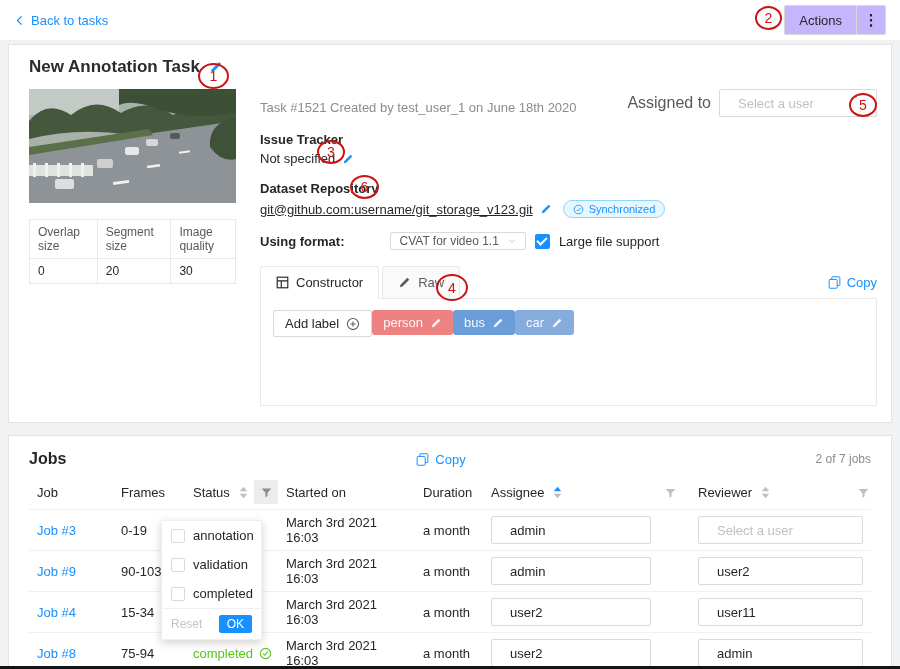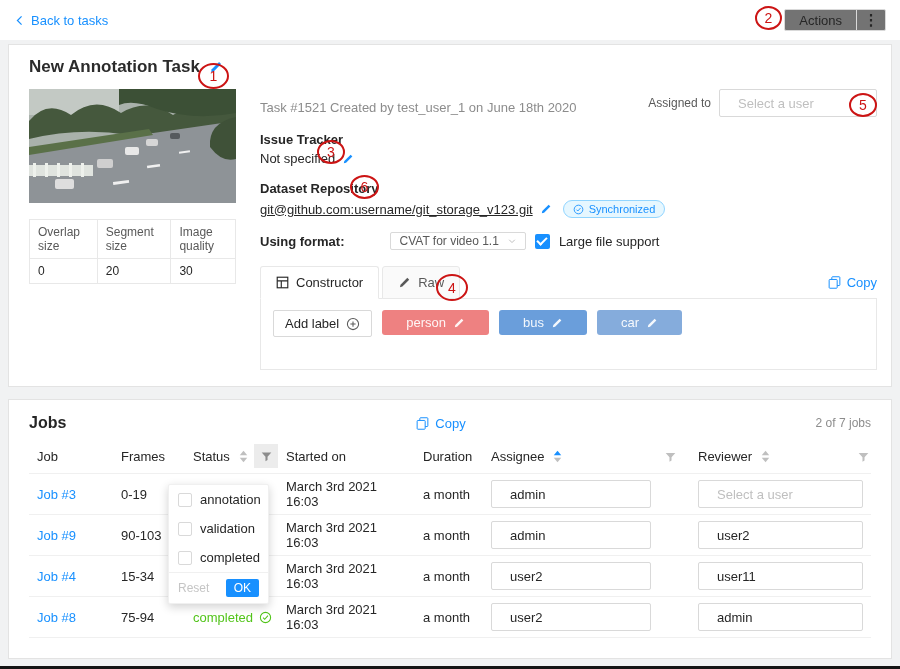--- a/index.html
+++ b/index.html
@@ -8,21 +8,21 @@
     font-family:"Liberation Sans", sans-serif;
     background:#f1f2f3;
     position:relative;
     color:#262626;
   }
   svg { display:block; }
 
   
   .topbar { height:40px; background:#fff; display:flex; align-items:center; justify-content:space-between; padding:0 14px; }
   .back-link { display:inline-flex; align-items:center; gap:6px; color:#1890ff; font-size:13px; cursor:pointer; }
-  .actions-btn { display:flex; align-items:center; height:22px; border:1px solid #d9d9d9; border-radius:2px; background:#737373; cursor:pointer; }
+  .actions-btn { display:flex; align-items:center; height:30px; border:1px solid #d9d9d9; border-radius:2px; background:#c4b5fd; cursor:pointer; }
   .actions-btn .lbl { padding:0 14px; font-size:13px; color:#262626; }
   .actions-btn .div { width:1px; height:100%; background:#d9d9d9; }
   .actions-btn .dots { width:28px; text-align:center; font-size:15px; color:#262626; font-weight:bold; }
 
   
   .card { background:#fff; border:1px solid #e3e3e3; margin:0 8px; }
   .task-card { margin-top:4px; padding:12px 14px 16px; position:relative; }
   .jobs-card { margin-top:12px; padding:14px 20px 20px; position:relative; min-height:245px; }
 
   .task-title-row { display:flex; align-items:center; gap:9px; padding-left:6px; }
@@ -34,21 +34,21 @@
   .left-col { width:207px; flex:none; }
   .thumb { width:207px; height:114px; overflow:hidden; }
   .params-table { margin-top:16px; border-collapse:collapse; width:207px; }
   .params-table th, .params-table td { border:1px solid #e8e8e8; font-size:12px; color:#595959; font-weight:400; text-align:left; padding:5px 8px; vertical-align:top; }
   .params-table td { color:#262626; }
 
   .right-col { flex:1; margin-left:24px; }
   .meta-row { display:flex; justify-content:space-between; align-items:center; }
   .task-meta { font-size:13px; color:#8c8c8c; padding-top:8px; }
   .assign-group { display:flex; align-items:center; gap:8px; }
-  .assign-label { font-size:12px; color:#595959; }
+  .assign-label { font-size:16px; color:#595959; }
   .ant-input { height:28px; border:1px solid #d9d9d9; border-radius:2px; font-size:13px; padding:0 18px; color:#262626; font-family:"Liberation Sans",sans-serif; outline:none; }
   .ant-input::placeholder { color:#bfbfbf; }
   .assign-group .ant-input { width:158px; }
 
   .blk { margin-top:15px; }
   .blk-label { font-size:13px; font-weight:700; color:#262626; }
   .blk-value { margin-top:4px; font-size:13px; color:#262626; display:flex; align-items:center; gap:7px; }
   .repo-url { text-decoration:underline; color:#262626; }
   .sync-badge { display:inline-flex; align-items:center; gap:5px; border:1px solid #91d5ff; background:#e6f7ff; color:#1890ff; font-size:11px; border-radius:10px; padding:2px 9px; margin-left:4px; }
 
@@ -59,24 +59,24 @@
   .cb-checked { width:15px; height:15px; background:#1890ff; border-radius:2px; position:relative; display:inline-block; flex:none; cursor:pointer; }
   .cb-checked::after { content:""; position:absolute; left:4.5px; top:1.5px; width:4px; height:8px; border:solid #fff; border-width:0 2px 2px 0; transform:rotate(45deg); }
   .cb-label { font-size:13px; }
 
   
   .tabbar { display:flex; align-items:flex-end; margin-top:16px; }
   .tab { display:flex; align-items:center; gap:7px; padding:8px 15px; font-size:13px; border:1px solid #e8e8e8; background:#fafafa; color:#595959; border-radius:3px 3px 0 0; margin-right:3px; margin-bottom:-1px; cursor:pointer; position:relative; }
   .tab.active { background:#fff; color:#262626; border-bottom-color:#fff; z-index:2; }
   .copy-link { margin-left:auto; color:#1890ff; font-size:13px; display:inline-flex; align-items:center; gap:6px; cursor:pointer; padding-bottom:8px; }
   .copy-link.nopad { padding-bottom:0; }
-  .panel { border:1px solid #e8e8e8; background:#fff; height:72px; padding:11px 12px; display:flex; align-items:flex-start; gap:10px; }
+  .panel { border:1px solid #e8e8e8; background:#fff; height:108px; padding:11px 12px; display:flex; align-items:flex-start; }
   .add-label-btn { display:inline-flex; align-items:center; gap:7px; border:1px solid #d9d9d9; border-radius:2px; padding:5px 11px; font-size:13px; color:#262626; background:#fff; cursor:pointer; }
   .plus-circle { color:#595959; }
-  .pill { display:inline-flex; align-items:center; gap:7px; border-radius:3px; padding:5px 24px; font-size:13px; color:rgba(255,255,255,0.92); cursor:pointer;justify-content:flex-end; }
+  .pill { display:inline-flex; align-items:center; gap:7px; border-radius:3px; padding:5px 11px; font-size:13px; color:rgba(255,255,255,0.92); cursor:pointer;justify-content:flex-end; }
   .pill .pencil { color:rgba(255,255,255,0.92); }
 
   
   .jobs-head { display:flex; align-items:center; gap:12px; }
   .jobs-title { font-size:16px; font-weight:700; color:#262626; }
   .jobs-count { margin-left:auto; font-size:12px; color:#8c8c8c; }
 
   table.jobs { width:100%; border-collapse:collapse; table-layout:fixed; margin-top:8px; }
   table.jobs th { position:relative; font-size:13px; font-weight:500; color:#262626; text-align:left; padding:9px 8px; border-bottom:1px solid #f0f0f0; }
   table.jobs td { font-size:13px; color:#262626; padding:5px 8px; border-bottom:1px solid #f0f0f0; height:40px; vertical-align:middle; }
@@ -88,21 +88,21 @@
   .funnel-box { position:absolute; right:0; top:4px; bottom:5px; width:24px; background:#ececec; display:flex; align-items:center; justify-content:center; cursor:pointer; }
   .funnel { color:#8c8c8c; cursor:pointer; }
   .funnel.faint { color:#bfbfbf; }
   .funnel-abs { position:absolute; right:14px; top:50%; transform:translateY(-50%); }
   .funnel-abs2 { position:absolute; right:2px; top:50%; transform:translateY(-50%); }
   td .ant-input.assignee { width:160px; }
   td .ant-input.reviewer { width:165px; }
   .status-completed { color:#52c41a; display:inline-flex; align-items:center; gap:6px; }
 
   
-  .filter-dropdown { position:absolute; left:159px; top:84px; width:101px; background:#fff; border:1px solid #f0f0f0; border-radius:2px; box-shadow:0 3px 10px rgba(0,0,0,0.18); z-index:10; }
+  .filter-dropdown { position:absolute; left:152px; top:84px; width:101px; background:#fff; border:1px solid #f0f0f0; border-radius:2px; box-shadow:0 3px 10px rgba(0,0,0,0.18); z-index:10; }
   .filter-item { display:flex; align-items:center; gap:8px; padding:7px 9px; font-size:13px; color:#262626; cursor:pointer; }
   .cb-empty { width:14px; height:14px; border:1px solid #d9d9d9; border-radius:2px; background:#fff; flex:none; }
   .filter-footer { border-top:1px solid #f0f0f0; display:flex; justify-content:space-between; align-items:center; padding:6px 9px; }
   .reset-btn { font-size:12px; color:#c5c5c5; cursor:pointer; }
   .ok-btn { font-size:12px; color:#fff; background:#1890ff; border-radius:2px; padding:2px 8px; cursor:pointer; }
 
   
   .ann { position:absolute; border:2px solid #cc1414; border-radius:50%; color:#cc1414; display:flex; align-items:center; justify-content:center; font-size:14px; z-index:30; background:transparent; }
   .ann1 { left:198px; top:63px; width:31px; height:26px; }
   .ann2 { left:755px; top:6px;  width:27px; height:24px; }

